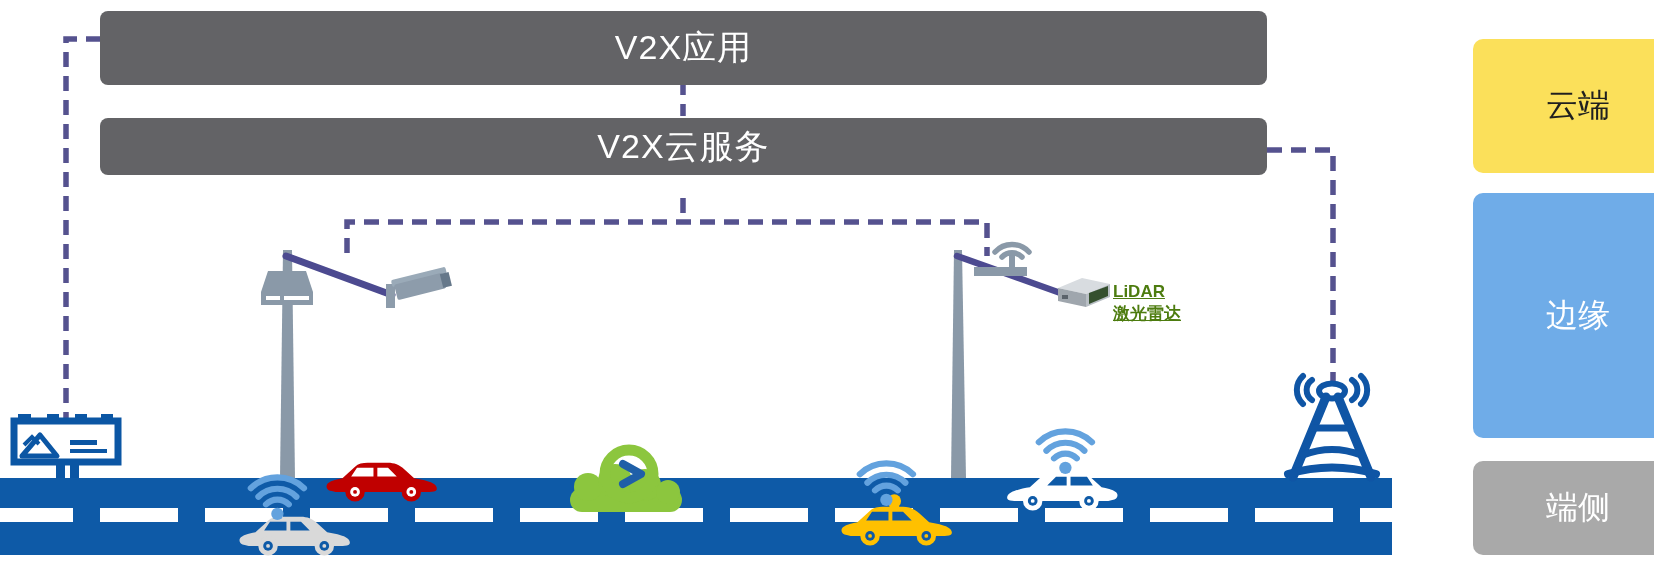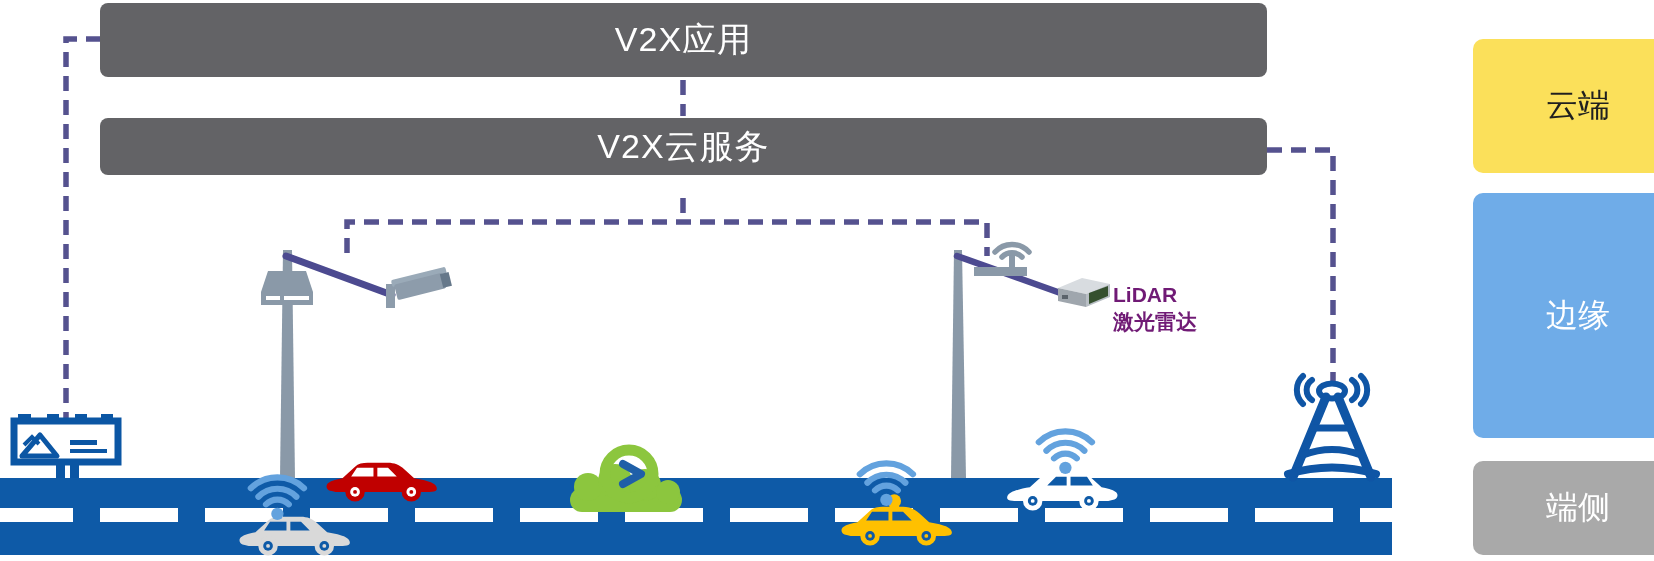--- a/index.html
+++ b/index.html
@@ -6,21 +6,21 @@
   .stage{
     position:relative;width:1654px;height:561px;background:#ffffff;overflow:hidden;
     font-family:"Liberation Sans","DejaVu Sans",sans-serif;
   }
   
   .bar{
     position:absolute;left:100px;width:1167px;background:#636366;border-radius:8px;
     color:#ffffff;font-size:34px;display:flex;align-items:center;justify-content:center;
     z-index:3;letter-spacing:1px;
   }
-  .bar-app{top:3px;height:74px;}
+  .bar-app{top:11px;height:74px;}
   .bar-cloud{top:118px;height:57px;}
   
   .legend{
     position:absolute;left:1473px;width:210px;border-radius:10px;display:flex;
     align-items:center;justify-content:center;font-size:32px;z-index:3;
   }
   .legend-cloud{top:39px;height:134px;background:#FBE05A;color:#1F1F1F;}
   .legend-edge{top:193px;height:245px;background:#6FACE8;color:#ffffff;}
   .legend-device{top:461px;height:94px;background:#A9A9A9;color:#ffffff;}
   
@@ -29,22 +29,22 @@
   }
   .lane-line{
     position:absolute;left:0;right:0;top:30px;height:14px;
     background-image:repeating-linear-gradient(90deg,#ffffff 0 78px,transparent 78px 105px);
     background-position:-5px 0;
   }
   
   .scene{position:absolute;left:0;top:0;width:1654px;height:561px;z-index:2;pointer-events:none;}
   
   .lidar-label{
-    position:absolute;left:1113px;top:281px;color:#701a75;font-size:21px;font-weight:700;
-    line-height:1.3;z-index:4;white-space:nowrap;
+    position:absolute;left:1113px;top:281px;color:#4d7c0f;font-size:17px;font-weight:700;
+    line-height:1.3;z-index:4;white-space:nowrap;text-decoration:underline;
   }
 </style>
 </head>
 <body>
 
 <div class="stage">
 
   <div class="bar bar-app">
     <span>V2X应用</span>
   </div>

